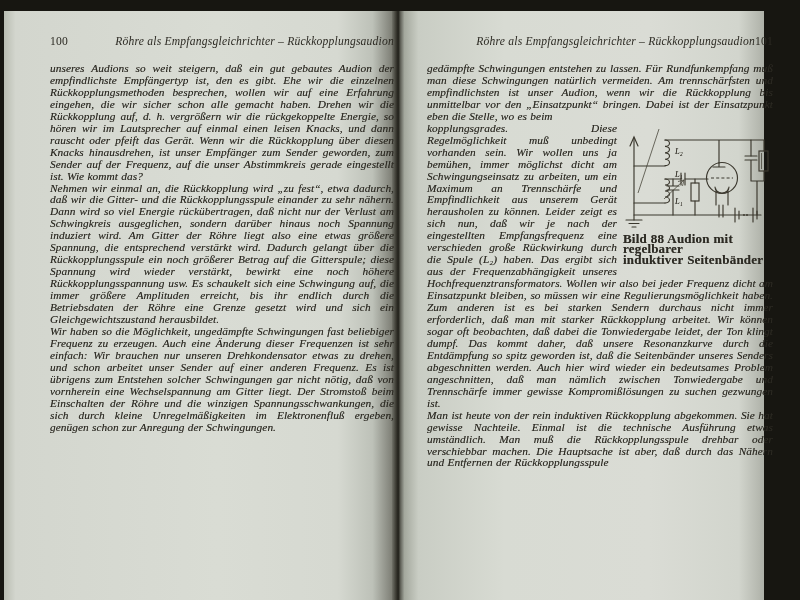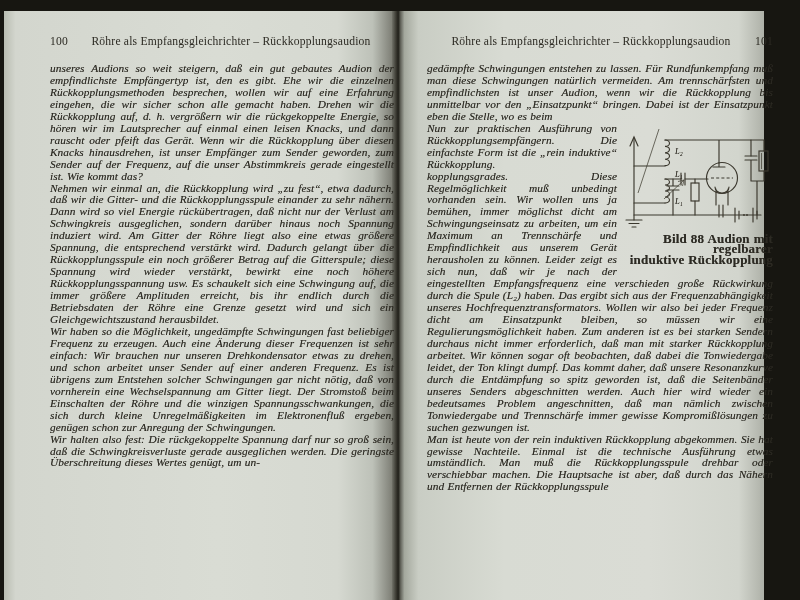--- a/index.html
+++ b/index.html
@@ -28,32 +28,32 @@
   }
   .page-inner{position:absolute;top:24px;}
   .page-left .page-inner{left:46px;width:344px;}
   .page-right .page-inner{left:23px;width:346px;}
   .running-head{
     display:flex;align-items:baseline;
     font-size:11.6px;letter-spacing:.2px;
     margin-bottom:15px;
   }
   .running-head .pagenum{font-style:normal;}
-  .running-head .title{flex:1;text-align:center;}
+  .running-head .title{font-style:italic;flex:1;text-align:right;}
   .bodytext{
     font-size:11.35px;line-height:11.95px;
     text-align:justify;
     letter-spacing:.05px;
     word-spacing:.4px;
     text-shadow:0 0 .4px rgba(44,42,35,.55);
   }
   .para{margin:0;font-style:italic;}
   .figure{
     float:right;width:150px;margin:2px 0 3px 6px;
-    text-align:right;
+    text-align:left;
   }
   .figure svg{display:block;margin:0 auto;}
   .fig-caption{
     font-size:13px;font-weight:bold;line-height:10.5px;
     letter-spacing:.2px;margin-top:3px;
   }
   .circ{stroke:#3b382e;stroke-width:1.15;fill:none;stroke-linecap:round;}
   .circ-thin{stroke:#4a473c;stroke-width:.8;fill:none;}
   .circ-dash{stroke:#3b382e;stroke-width:1;fill:none;stroke-dasharray:3 2.2;}
   .circ-fill{fill:#3b382e;stroke:none;}
@@ -67,21 +67,20 @@
   <div class="page page-left">
     <div class="page-inner">
       <div class="running-head">
         <span class="pagenum">100</span>
         <span class="title">Röhre als Empfangsgleichrichter – Rückkopplungsaudion</span>
       </div>
       <div class="bodytext">
         <p class="para">unseres Audions so weit steigern, daß ein gut gebautes Audion der empfindlichste Empfängertyp ist, den es gibt. Ehe wir die einzelnen Rückkopplungsmethoden besprechen, wollen wir auf eine Erfahrung eingehen, die wir sicher schon alle gemacht haben. Drehen wir die Rückkopplung auf, d. h. vergrößern wir die rückgekoppelte Energie, so hören wir im Lautsprecher auf einmal einen leisen Knacks, und dann rauscht oder pfeift das Gerät. Wenn wir die Rückkopplung über diesen Knacks hinausdrehen, ist unser Empfänger zum Sender geworden, zum Sender auf der Frequenz, auf die unser Abstimmkreis gerade eingestellt ist. Wie kommt das?</p>
         <p class="para">Nehmen wir einmal an, die Rückkopplung wird „zu fest“, etwa dadurch, daß wir die Gitter- und die Rückkopplungsspule einander zu sehr nähern. Dann wird so viel Energie rückübertragen, daß nicht nur der Verlust am Schwingkreis ausgeglichen, sondern darüber hinaus noch Spannung induziert wird. Am Gitter der Röhre liegt also eine etwas größere Spannung, die entsprechend verstärkt wird. Dadurch gelangt über die Rückkopplungsspule ein noch größerer Betrag auf die Gitterspule; diese Spannung wird wieder verstärkt, bewirkt eine noch höhere Rückkopplungsspannung usw. Es schaukelt sich eine Schwingung auf, die immer größere Amplituden erreicht, bis ihr endlich durch die Betriebsdaten der Röhre eine Grenze gesetzt wird und sich ein Gleichgewichtszustand herausbildet.</p>
         <p class="para">Wir haben so die Möglichkeit, ungedämpfte Schwingungen fast beliebiger Frequenz zu erzeugen. Auch eine Änderung dieser Frequenzen ist sehr einfach: Wir brauchen nur unseren Drehkondensator etwas zu drehen, und schon arbeitet unser Sender auf einer anderen Frequenz. Es ist übrigens zum Entstehen solcher Schwingungen gar nicht nötig, daß von vornherein eine Wechselspannung am Gitter liegt. Der Stromstoß beim Einschalten der Röhre und die winzigen Spannungsschwankungen, die sich durch kleine Unregelmäßigkeiten im Elektronenfluß ergeben, genügen schon zur Anregung der Schwingungen.</p>
-        <p class="para">Wir halten also fest: Die rückgekoppelte Spannung darf nur so groß sein, daß die Schwingkreisverluste gerade ausgeglichen werden. Die geringste Überschreitung dieses Wertes genügt, um un-</p>
       </div>
     </div>
   </div>
 
   <div class="spine"></div>
 
   <div class="page page-right">
     <div class="page-inner">
       <div class="running-head">
         <span class="title">Röhre als Empfangsgleichrichter – Rückkopplungsaudion</span>
@@ -131,23 +130,22 @@
               <path class="circ" d="M122,31 H134 M122,35 H134 M128,35 V56 M128,15 H141 V26 M141,46 V56 M128,56 H141 M134,56 V90"></path>
               <rect class="circ" x="136" y="26" width="9" height="20"></rect>
               <path class="circ-thin" d="M138.5,28 V44"></path>
 
               <text class="coil-label" x="52" y="29">L₂</text>
               <text class="coil-label" x="52" y="52">L₁</text>
               <text class="coil-label" x="52" y="79">L₁</text>
             </svg>
             <div class="fig-caption">
               <div>Bild 88 Audion mit regelbarer</div>
-              <div>induktive Rückkopplung</div>
+              <div>induktiver Seitenbänder</div>
             </div>
           </div>
-          <p class="para">Nun zur praktischen Ausführung von Rückkopplungsempfängern. Die einfachste Form ist die „rein induktive“ Rückkopplung.</p>
           <p class="para">kopplungsgrades. Diese Regelmöglichkeit muß unbedingt vorhanden sein. Wir wollen uns ja bemühen, immer möglichst dicht am Schwingungseinsatz zu arbeiten, um ein Maximum an Trennschärfe und Empfindlichkeit aus unserem Gerät herausholen zu können. Leider zeigt es sich nun, daß wir je nach der eingestellten Empfangsfrequenz eine verschieden große Rückwirkung durch die Spule (L₂) haben. Das ergibt sich aus der Frequenzabhängigkeit unseres Hochfrequenztransformators. Wollen wir also bei jeder Frequenz dicht am Einsatzpunkt bleiben, so müssen wir eine Regulierungsmöglichkeit haben. Zum anderen ist es bei starken Sendern durchaus nicht immer erforderlich, daß man mit starker Rückkopplung arbeitet. Wir können sogar oft beobachten, daß dabei die Tonwiedergabe leidet, der Ton klingt dumpf. Das kommt daher, daß unsere Resonanzkurve durch die Entdämpfung so spitz geworden ist, daß die Seitenbänder unseres Senders abgeschnitten werden. Auch hier wird wieder ein bedeutsames Problem angeschnitten, daß man nämlich zwischen Tonwiedergabe und Trennschärfe immer gewisse Kompromißlösungen zu suchen gezwungen ist.</p>
           <p class="para">Man ist heute von der rein induktiven Rückkopplung abgekommen. Sie hat gewisse Nachteile. Einmal ist die technische Ausführung etwas umständlich. Man muß die Rückkopplungsspule drehbar oder verschiebbar machen. Die Hauptsache ist aber, daß durch das Nähern und Entfernen der Rückkopplungsspule</p>
         </div>
       </div>
     </div>
   </div>
 </div>
 
 </body></html>

